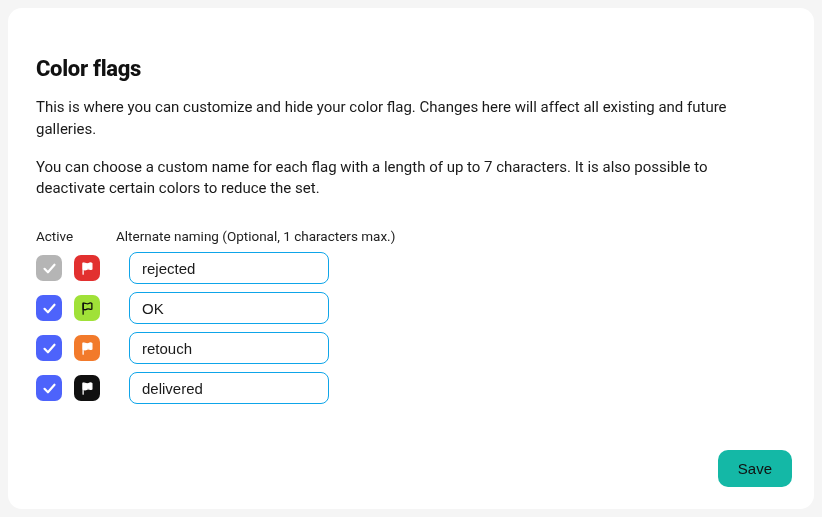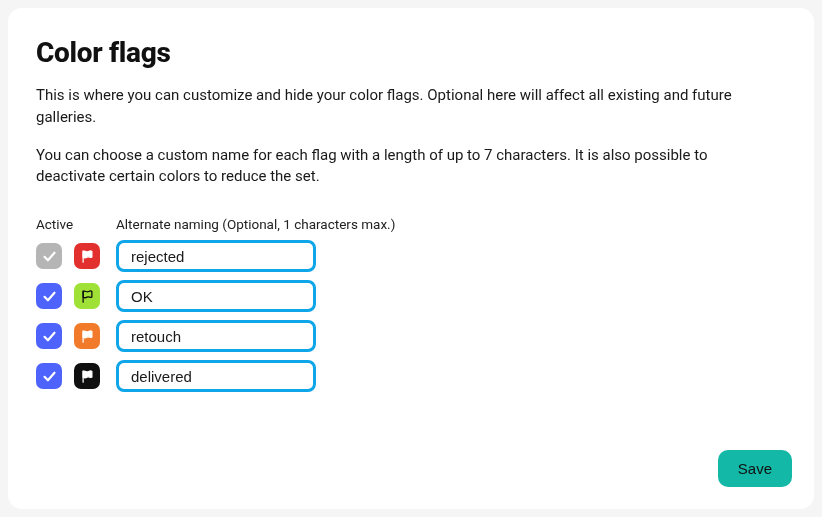--- a/index.html
+++ b/index.html
@@ -14,25 +14,26 @@
       background: #fff;
       border-radius: 14px;
       width: 100%;
       height: 100%;
       padding: 28px 28px 22px 28px;
       display: flex;
       flex-direction: column;
       position: relative;
     }
     .title {
-      font-size: 28px;
+      font-size: 22px;
       font-weight: 800;
       letter-spacing: -0.3px;
       color: #111;
       margin-bottom: 16px;
+      margin-top: 20px;
     }
     .desc {
       font-size: 15px;
       line-height: 1.45;
       color: #1a1a1a;
       margin-bottom: 16px;
       max-width: 740px;
     }
     .headers {
       display: flex;
@@ -73,27 +74,27 @@
       flex-shrink: 0;
     }
     .flag-chip svg { width: 15px; height: 15px; }
     .flag-red { background: #e2302f; }
     .flag-orange { background: #f27a2b; }
     .flag-green { background: #a0e138; }
     .flag-black { background: #101010; }
     .name-input {
       width: 200px;
       height: 32px;
-      border: 3px solid #0ea5e9;
+      border: 1px solid #0ea5e9;
       border-radius: 8px;
       padding: 0 12px;
       font-size: 15px;
       color: #1a1a1a;
       outline: none;
-      margin-left: 4px;
+      margin-left: 17px;
     }
     .footer {
       position: absolute;
       right: 22px;
       bottom: 22px;
     }
     .save-btn {
       background: #14b8a6;
       border: none;
       border-radius: 10px;
@@ -102,21 +103,21 @@
       font-weight: 500;
       color: #111;
       cursor: pointer;
     }
   </style>
 </head>
 <body>
 
 <div class="card">
   <h1 class="title">Color flags</h1>
-  <p class="desc">This is where you can customize and hide your color flags. Optional here will affect all existing and future galleries.</p>
+  <p class="desc">This is where you can customize and hide your color flag. Changes here will affect all existing and future galleries.</p>
   <p class="desc">You can choose a custom name for each flag with a length of up to 7 characters. It is also possible to deactivate certain colors to reduce the set.</p>
 
   <div class="headers">
     <div class="col-active">Active</div>
     <div class="col-name">Alternate naming (Optional, 1 characters max.)</div>
   </div>
 
   <div class="rows" id="rows">
       <div class="row">
         <div class="checkbox off">

